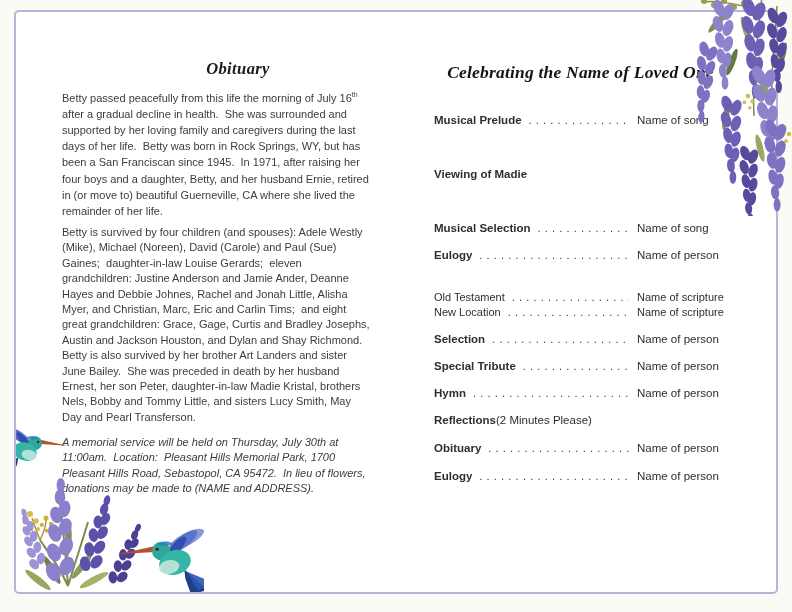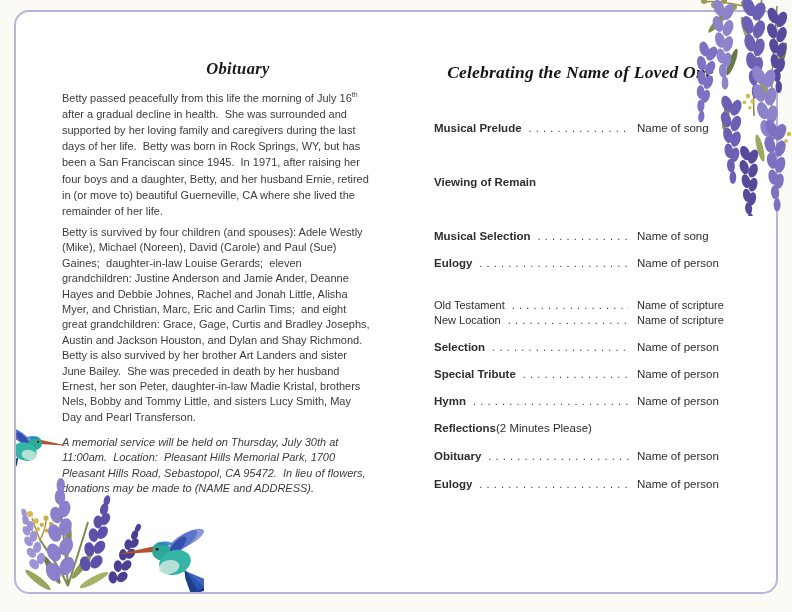--- a/index.html
+++ b/index.html
@@ -4,21 +4,21 @@
 <style>
   html,body{margin:0;padding:0;}
   body{
     width:792px;height:612px;position:relative;overflow:hidden;
     background:#fbfaf4;
     font-family:"Liberation Sans","DejaVu Sans",sans-serif;
     color:#3d3d3d;
   }
   .card{
     position:absolute;left:14px;top:10px;width:760px;height:580px;
-    background:#ffffff;border:2px solid #b7b4da;border-radius:15px;
+    background:#ffffff;border:2px solid #b7b4da;border-radius:5px;
     overflow:hidden;
   }
   
   .obit-title{
     position:absolute;left:66px;top:36px;width:312px;text-align:center;
     font-family:"Liberation Serif","DejaVu Serif",serif;
     font-weight:bold;font-style:italic;font-size:16.5px;color:#1a1a1a;
     letter-spacing:.4px;
   }
   .para{
@@ -28,21 +28,21 @@
   .p2{top:202px;line-height:15.4px;}
   .p3{top:412px;line-height:15.4px;font-style:italic;}
   .para sup{font-size:7px;}
   
   .prog-title{
     position:absolute;left:418px;top:38px;width:293px;text-align:center;
     font-family:"Liberation Serif","DejaVu Serif",serif;
     font-weight:bold;font-style:italic;font-size:17.5px;color:#141414;
     letter-spacing:.2px;
   }
-  .program{position:absolute;left:418px;top:8px;width:293px;height:442px;}
+  .program{position:absolute;left:418px;top:0;width:293px;height:442px;}
   .prog-row{
     position:absolute;left:0;width:293px;display:flex;align-items:baseline;
     font-size:11.5px;line-height:16px;color:#2e2e2e;
   }
   .plabel{font-weight:bold;white-space:nowrap;}
   .psuffix{white-space:nowrap;}
   .dots{
     flex:1;overflow:hidden;white-space:nowrap;margin:0 8px 0 7px;
     letter-spacing:4.2px;color:#3a3a3a;font-size:11px;
   }
@@ -97,21 +97,21 @@
     <div class="program">
 
       <div class="prog-row" style="top:100px">
         <span class="plabel">Musical Prelude</span>
         <span class="dots">..........................................................................................</span>
         <span class="pvalue">Name of song</span>
       </div>
 
 
       <div class="prog-row" style="top:154px">
-        <span class="plabel">Viewing of Remain</span>
+        <span class="plabel">Viewing of Madie</span>
       </div>
 
 
       <div class="prog-row" style="top:208px">
         <span class="plabel">Musical Selection</span>
         <span class="dots">..........................................................................................</span>
         <span class="pvalue">Name of song</span>
       </div>
 
       <div class="prog-row" style="top:235px">

